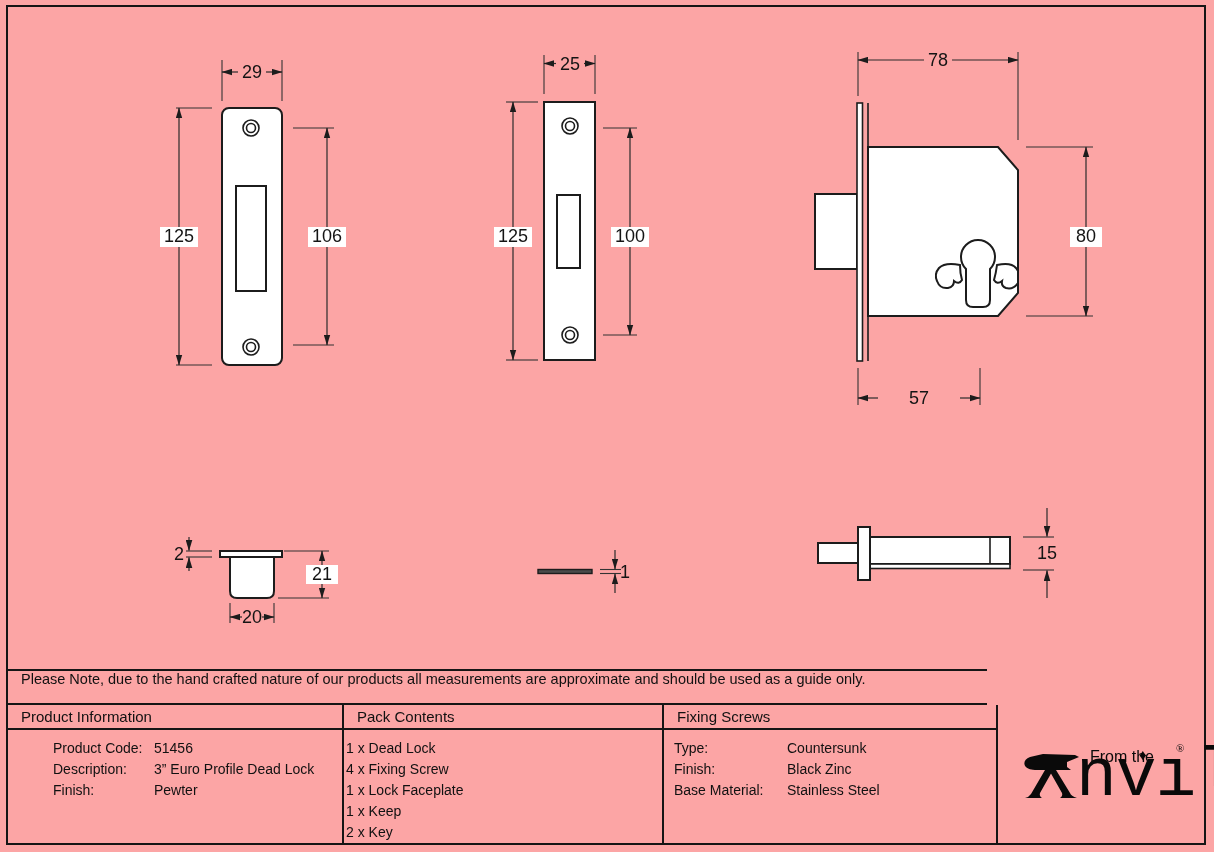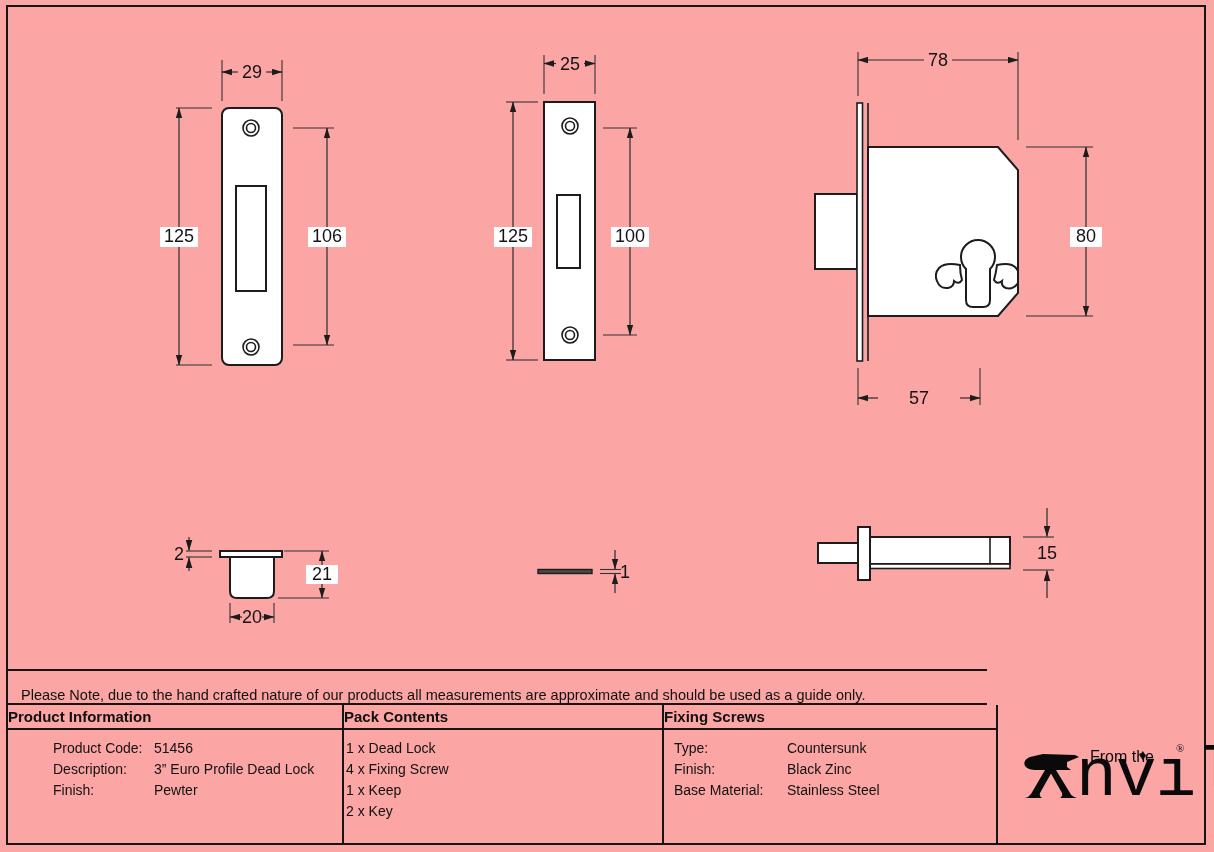--- a/index.html
+++ b/index.html
@@ -7,32 +7,32 @@
     position:relative;width:1214px;height:852px;background:#fca5a5;
     font-family:"Liberation Sans",sans-serif;color:#111;overflow:hidden;
   }
   .frame{position:absolute;left:6px;top:5px;width:1200px;height:840px;
     border:2px solid #151515;box-sizing:border-box;}
   .drawings-svg{position:absolute;left:0;top:0;}
 
   
   .note-row{position:absolute;left:8px;top:669px;width:979px;height:36px;
     border-top:2px solid #151515;border-bottom:2px solid #151515;box-sizing:border-box;
-    display:flex;align-items:flex-end;padding-left:13px;font-size:14.5px;}
+    display:flex;align-items:flex-start;padding-left:13px;font-size:14.5px;}
 
   
   .info-table{position:absolute;left:8px;top:705px;width:1196px;height:140px;display:flex;}
   .col{box-sizing:border-box;height:140px;}
   .col.bordered{border-right:2px solid #151515;}
   .col-1{width:336px;}
   .col-2{width:320px;}
   .col-3{width:334px;}
   .col-4{width:206px;position:relative;}
   .col-header{height:25px;border-bottom:2px solid #151515;box-sizing:border-box;
-    display:flex;align-items:center;font-size:15px;font-weight:bold;}
+    display:flex;align-items:center;padding-left:13px;font-size:15px;}
   .col-body{padding-top:8px;font-size:14px;line-height:21px;}
   .kv-row{display:flex;}
   .kv-row .lbl{display:inline-block;}
   .col-1 .col-body{padding-left:13px;margin-left:32px;}
   .col-1 .lbl{width:101px;}
   .col-2 .col-body{padding-left:2px;}
   .col-3 .col-body{padding-left:10px;}
   .col-3 .lbl{width:113px;}
 
   
@@ -223,20 +223,21 @@
       </div>
     </div>
 
     <div class="col col-2 bordered">
       <div class="col-header">
         <span>Pack Contents</span>
       </div>
       <div class="col-body">
         <div>1 x Dead Lock</div>
         <div>4 x Fixing Screw</div>
+        <div>1 x Lock Faceplate</div>
         <div>1 x Keep</div>
         <div>2 x Key</div>
       </div>
     </div>
 
     <div class="col col-3 bordered">
       <div class="col-header">
         <span>Fixing Screws</span>
       </div>
       <div class="col-body">

